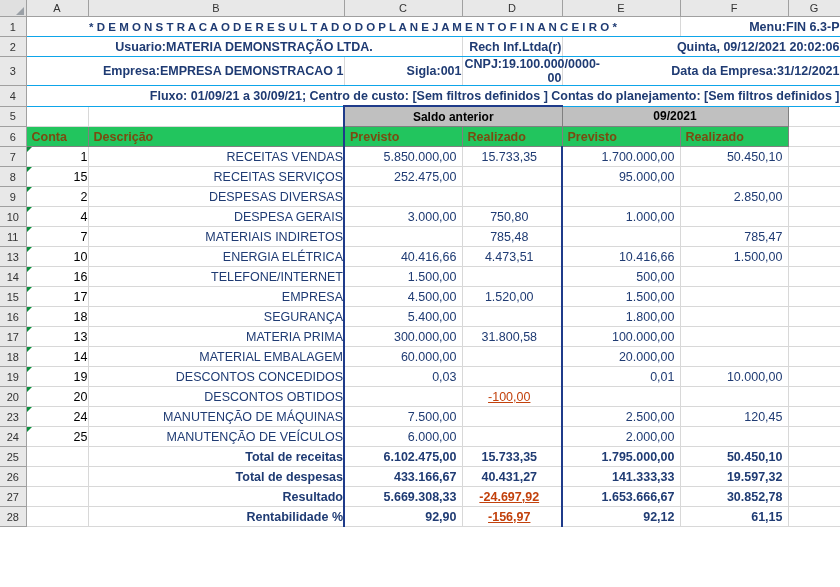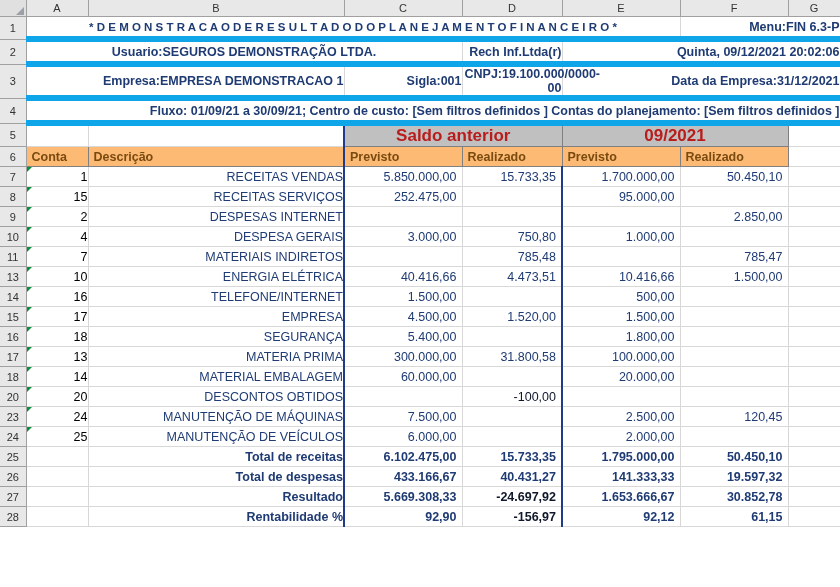--- a/index.html
+++ b/index.html
@@ -18,38 +18,38 @@
   .rowhdr{width:26px;background:#e8e8e8;border:1px solid #a0a0a0;border-top:none;border-left:none;
           font-size:11px;color:#333;text-align:center;vertical-align:middle;}
 
   .cell{border-right:1px solid #d8d8d8;border-bottom:1px solid #d8d8d8;
         font-size:12.5px;color:#1f3b73;vertical-align:middle;height:19px;
         overflow:hidden;white-space:nowrap;}
   .num{text-align:right;padding-right:5px;}
   .txt{text-align:right;padding-left:5px;}
   .ctr{text-align:center;}
   .bold{font-weight:bold;}
-  .red{color:#0f172a;}
+  .red{color:#c2410c;text-decoration:underline;}
   .blue{color:#1f3b73;}
   .black{color:#000000;}
 
   
-  .titlerow{border-right:1px solid #d8d8d8;border-bottom:6px solid #0ea5e9;height:19px;
+  .titlerow{border-right:1px solid #d8d8d8;border-bottom:1px solid #0ea5e9;height:19px;
             font-size:12.5px;color:#1f3b73;font-weight:bold;}
 
   .sp{letter-spacing:2.5px;}
 
-  .hdrband{background:#c0c0c0;border:1px solid #808080;font-weight:bold;color:#b91c1c;
-           text-align:center;font-size:17px;height:19px;}
-  .hdrband2{background:#fdba74;border:1px solid #808080;font-weight:bold;color:#7a4b10;
+  .hdrband{background:#c0c0c0;border:1px solid #808080;font-weight:bold;color:#000000;
+           text-align:center;font-size:12px;height:19px;}
+  .hdrband2{background:#22c55e;border:1px solid #808080;font-weight:bold;color:#7a4b10;
             text-align:left;padding-left:5px;font-size:12.5px;height:19px;}
 
   
   .selL{border-left:2px solid #1f3b8a !important;}
-  .selR{border-right:2px solid #1f3b8a !important;}
+  .selR{border-right:2px solid #1f3b8a !important;text-align:center;}
   .selT{border-top:2px solid #1f3b8a !important;}
 
   .marker{position:relative;}
   .marker:before{content:"";position:absolute;left:0;top:0;width:0;height:0;
       border-top:5px solid #0a8f3c;border-right:5px solid transparent;}
 </style>
 </head>
 <body>
 
 <table>
@@ -79,21 +79,21 @@
   </tr>
 
   <tr>
     <td class="rowhdr">1</td>
     <td class="titlerow ctr bold blue sp" colspan="5" style="font-size:11.5px;letter-spacing:0px;">* D E M O N S T R A C A O   D E   R E S U L T A D O   D O   P L A N E J A M E N T O   F I N A N C E I R O *</td>
     <td class="titlerow txt bold blue" colspan="2">Menu:FIN 6.3-P</td>
   </tr>
 
   <tr>
     <td class="rowhdr">2</td>
-    <td class="titlerow ctr bold blue" colspan="3">Usuario:SEGUROS DEMONSTRAÇÃO LTDA.</td>
+    <td class="titlerow ctr bold blue" colspan="3">Usuario:MATERIA DEMONSTRAÇÃO LTDA.</td>
     <td class="titlerow txt bold blue" style="padding-left:0;">Rech Inf.Ltda(r)</td>
     <td class="titlerow txt bold blue" colspan="3" style="padding-left:6px;">Quinta, 09/12/2021 20:02:06</td>
   </tr>
 
   <tr>
     <td class="rowhdr">3</td>
     <td class="titlerow txt bold blue" colspan="2" style="padding-left:40px;">Empresa:EMPRESA DEMONSTRACAO 1</td>
     <td class="titlerow txt bold blue" style="padding-left:30px;">Sigla:001</td>
     <td class="titlerow txt bold blue" style="padding-left:2px;">CNPJ:19.100.000/0000-00</td>
     <td class="titlerow txt bold blue" colspan="3" style="padding-left:26px;">Data da Empresa:31/12/2021</td>
@@ -140,21 +140,21 @@
     <td class="cell txt blue">RECEITAS SERVIÇOS</td>
     <td class="cell num blue selL">252.475,00</td>
     <td class="cell num blue selR"></td>
     <td class="cell num blue">95.000,00</td>
     <td class="cell num blue"></td>
     <td class="cell"></td>
   </tr>
   <tr>
     <td class="rowhdr">9</td>
     <td class="cell txt black marker">2</td>
-    <td class="cell txt blue">DESPESAS INTERNET</td>
+    <td class="cell txt blue">DESPESAS DIVERSAS</td>
     <td class="cell num blue selL"></td>
     <td class="cell num blue selR"></td>
     <td class="cell num blue"></td>
     <td class="cell num blue">2.850,00</td>
     <td class="cell"></td>
   </tr>
   <tr>
     <td class="rowhdr">10</td>
     <td class="cell txt black marker">4</td>
     <td class="cell txt blue">DESPESA GERAIS</td>
@@ -228,20 +228,30 @@
     <td class="rowhdr">18</td>
     <td class="cell txt black marker">14</td>
     <td class="cell txt blue">MATERIAL EMBALAGEM</td>
     <td class="cell num blue selL">60.000,00</td>
     <td class="cell num blue selR"></td>
     <td class="cell num blue">20.000,00</td>
     <td class="cell num blue"></td>
     <td class="cell"></td>
   </tr>
   <tr>
+    <td class="rowhdr">19</td>
+    <td class="cell txt black marker">19</td>
+    <td class="cell txt blue">DESCONTOS CONCEDIDOS</td>
+    <td class="cell num blue selL">0,03</td>
+    <td class="cell num blue selR"></td>
+    <td class="cell num blue">0,01</td>
+    <td class="cell num blue">10.000,00</td>
+    <td class="cell"></td>
+  </tr>
+  <tr>
     <td class="rowhdr">20</td>
     <td class="cell txt black marker">20</td>
     <td class="cell txt blue">DESCONTOS OBTIDOS</td>
     <td class="cell num blue selL"></td>
     <td class="cell num red selR">-100,00</td>
     <td class="cell num blue"></td>
     <td class="cell num blue"></td>
     <td class="cell"></td>
   </tr>
   <tr>

